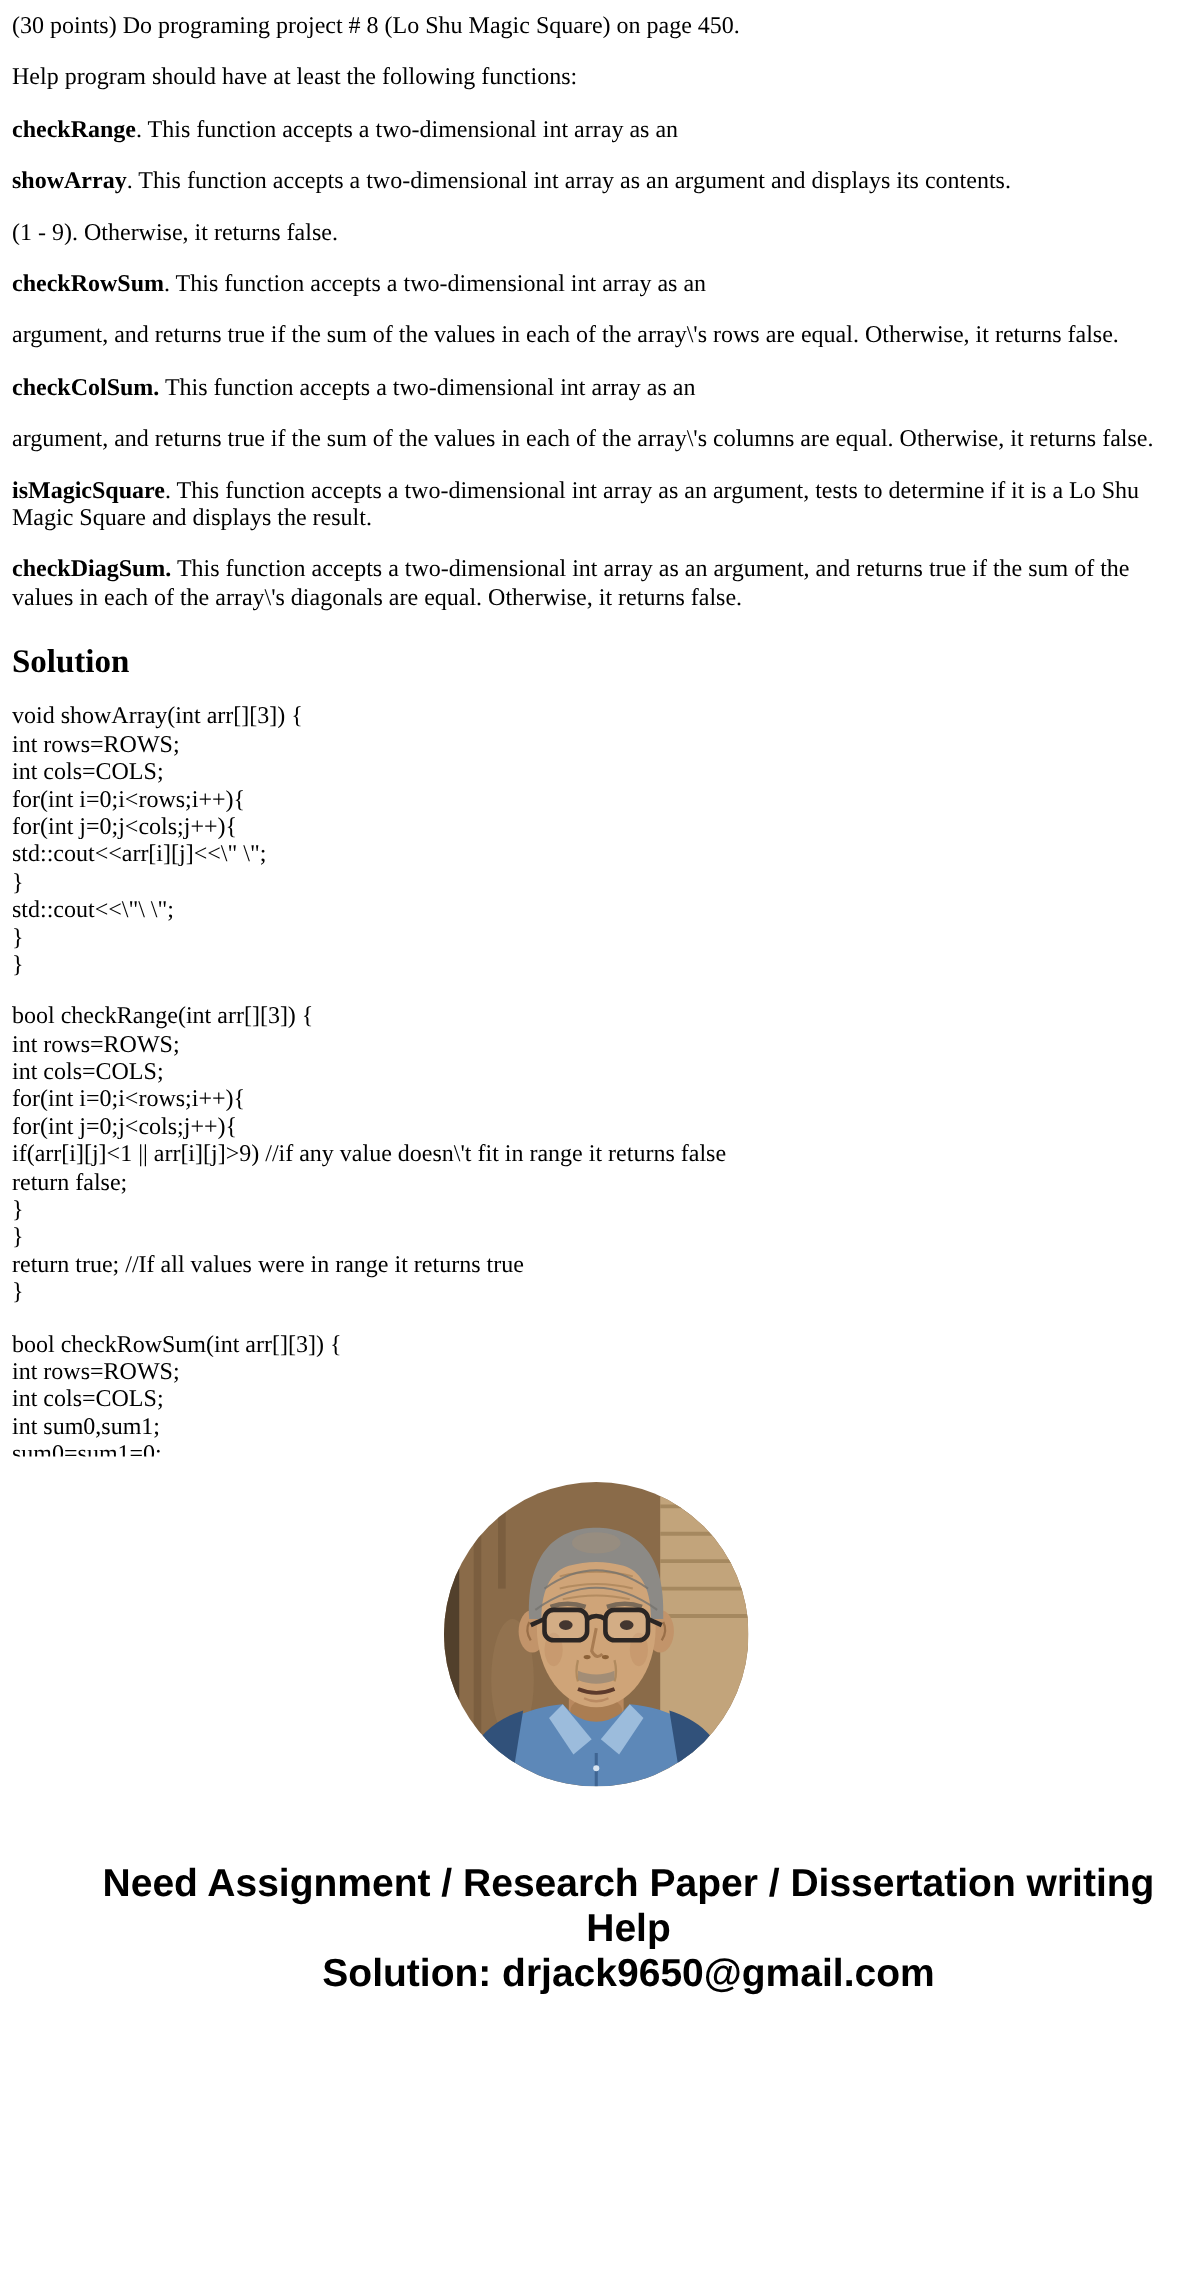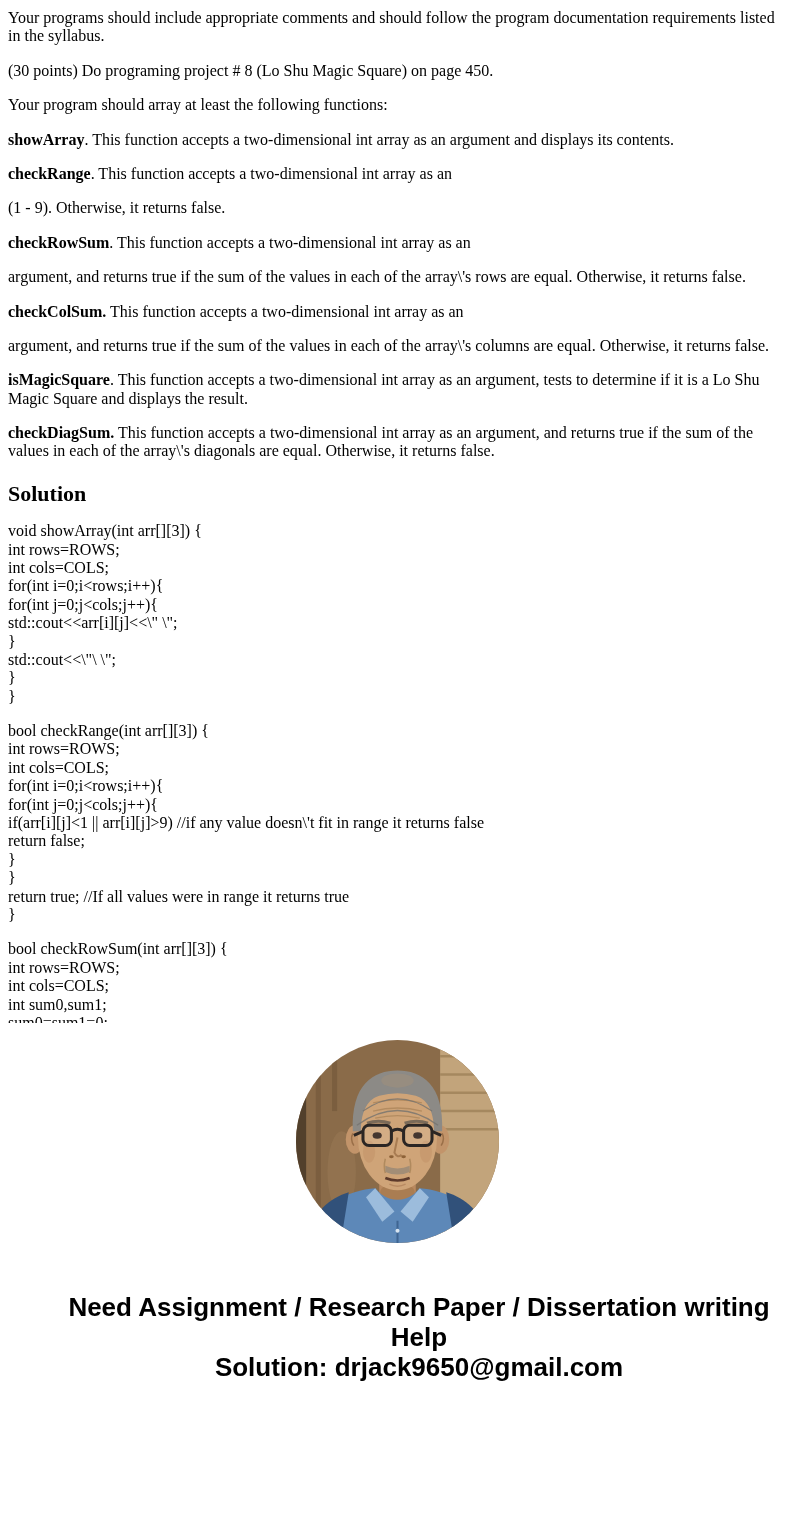--- a/index.html
+++ b/index.html
@@ -52,25 +52,24 @@
     color: #000000;
     padding-left: 44px;
   }
   .footer .line { display: block; }
 </style>
 </head>
 <body>
 
 <div class="page">
   <div class="doc">
-    <p><b></b><span>Your programs should include appropriate comments and should follow the program documentation requirements listed in the syllabus.</span></p>
     <p><b></b><span>(30 points) Do programing project # 8 (Lo Shu Magic Square) on page 450.</span></p>
-    <p><b></b><span>Your program should array at least the following functions:</span></p>
+    <p><b></b><span>Help program should have at least the following functions:</span></p>
+    <p><b>checkRange</b><span>. This function accepts a two-dimensional int array as an</span></p>
     <p><b>showArray</b><span>. This function accepts a two-dimensional int array as an argument and displays its contents.</span></p>
-    <p><b>checkRange</b><span>. This function accepts a two-dimensional int array as an</span></p>
     <p><b></b><span>(1 - 9). Otherwise, it returns false.</span></p>
     <p><b>checkRowSum</b><span>. This function accepts a two-dimensional int array as an</span></p>
     <p><b></b><span>argument, and returns true if the sum of the values in each of the array\'s rows are equal. Otherwise, it returns false.</span></p>
     <p><b>checkColSum.</b><span> This function accepts a two-dimensional int array as an</span></p>
     <p><b></b><span>argument, and returns true if the sum of the values in each of the array\'s columns are equal. Otherwise, it returns false.</span></p>
     <p><b>isMagicSquare</b><span>. This function accepts a two-dimensional int array as an argument, tests to determine if it is a Lo Shu Magic Square and displays the result.</span></p>
     <p><b>checkDiagSum.</b><span> This function accepts a two-dimensional int array as an argument, and returns true if the sum of the values in each of the array\'s diagonals are equal. Otherwise, it returns false.</span></p>
 
     <h3 class="solution">Solution</h3>
 

